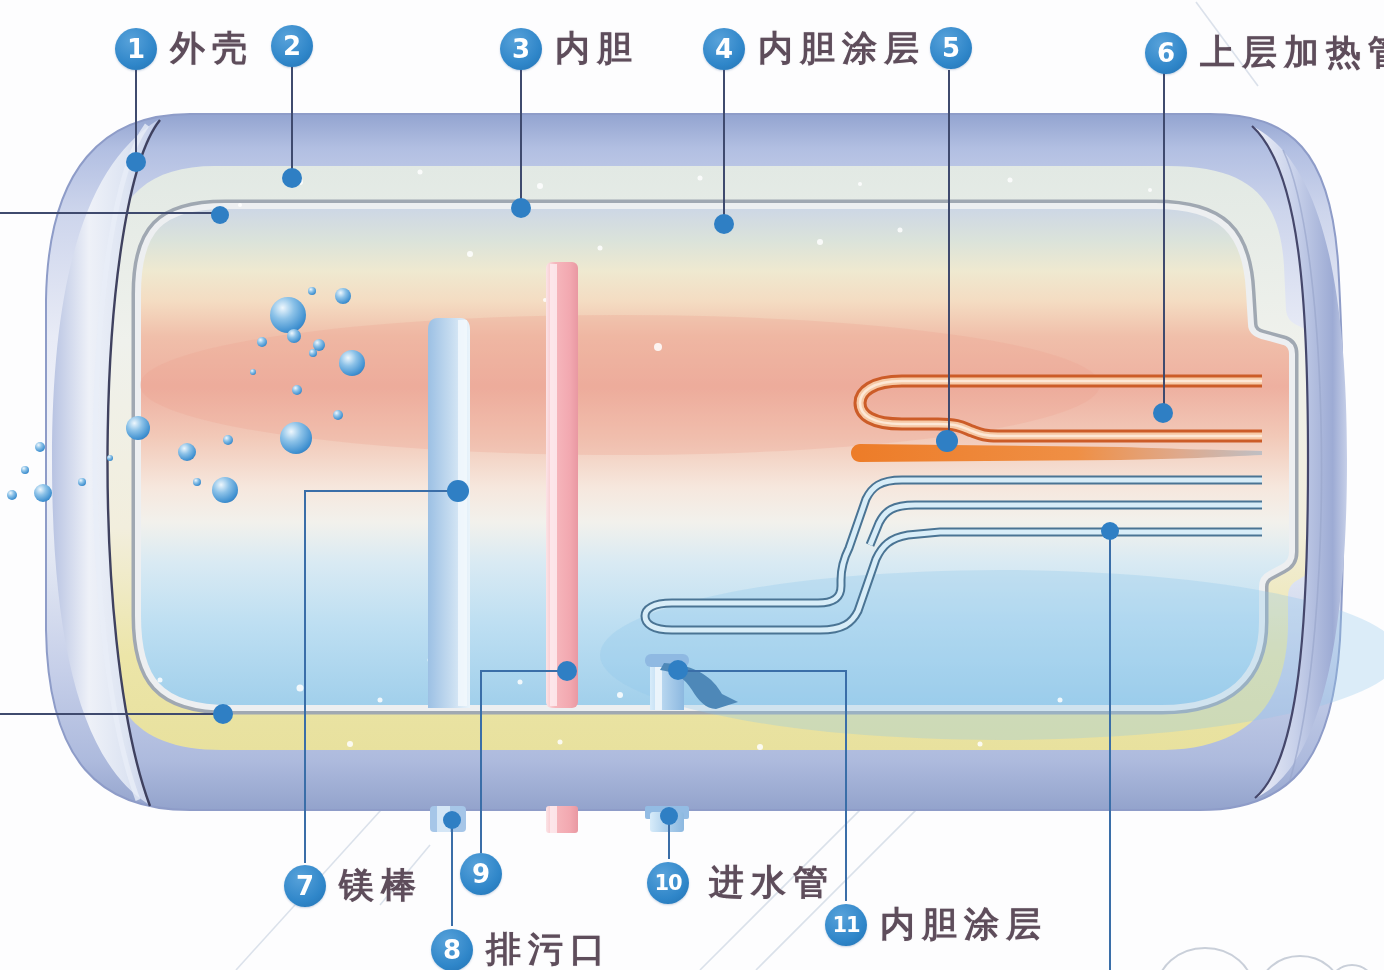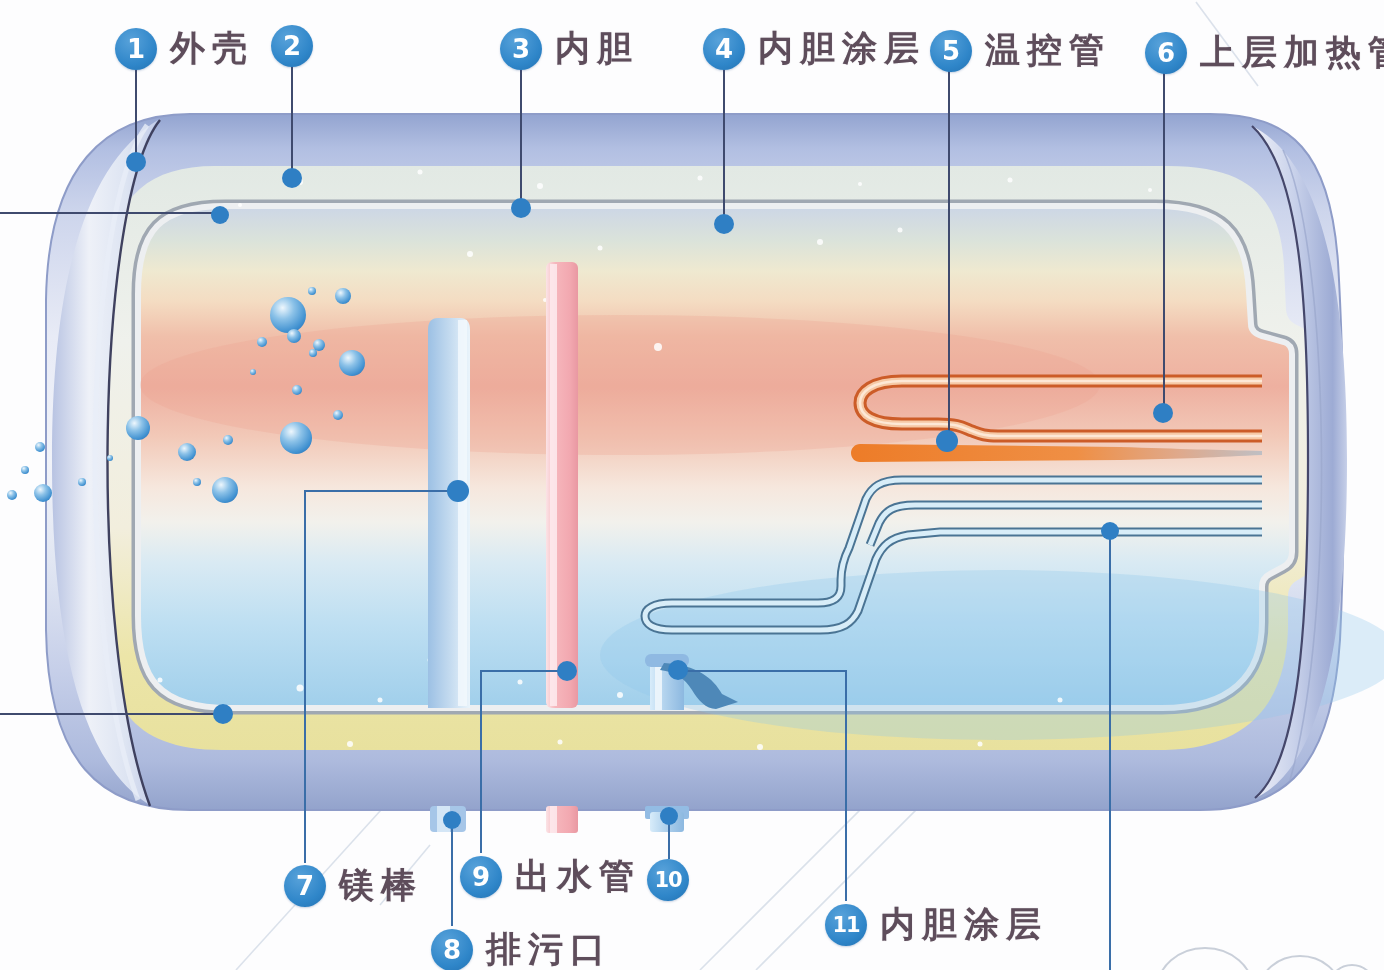--- a/index.html
+++ b/index.html
@@ -291,39 +291,38 @@
 <div class="callout" style="left:500px;top:25px;">
   <span class="badge">3</span>
   <span class="lbl">内胆</span>
 </div>
 <div class="callout" style="left:703px;top:25px;">
   <span class="badge">4</span>
   <span class="lbl">内胆涂层</span>
 </div>
 <div class="callout" style="left:930px;top:27px;">
   <span class="badge">5</span>
-  <span class="lbl">温控管</span>
 </div>
 <div class="callout" style="left:1145px;top:29px;">
   <span class="badge">6</span>
   <span class="lbl">上层加热管</span>
 </div>
 <div class="callout" style="left:284px;top:862px;">
   <span class="badge">7</span>
   <span class="lbl">镁棒</span>
 </div>
 <div class="callout" style="left:431px;top:926px;">
   <span class="badge">8</span>
   <span class="lbl">排污口</span>
 </div>
 <div class="callout" style="left:460px;top:853px;">
   <span class="badge">9</span>
-  <span class="lbl">出水管</span>
 </div>
 <div class="callout" style="left:647px;top:859px;gap:20px;">
   <span class="badge small">10</span>
+  <span class="lbl">进水管</span>
 </div>
 <div class="callout" style="left:825px;top:901px;">
   <span class="badge small">11</span>
   <span class="lbl">内胆涂层</span>
 </div>
 
 </div>
 
 </body></html>

